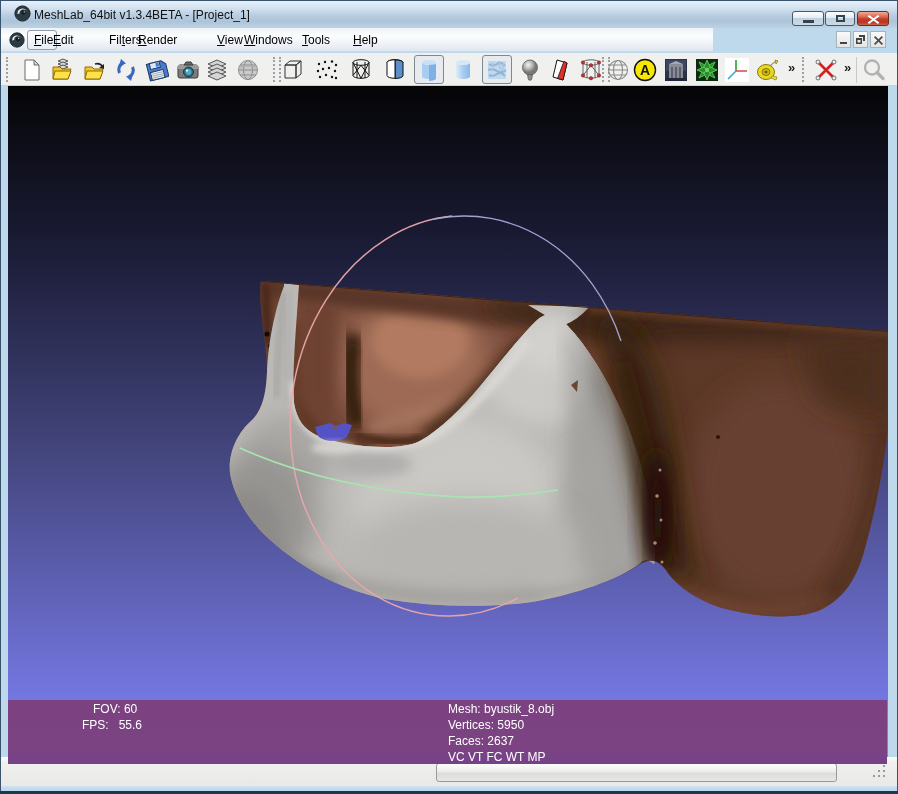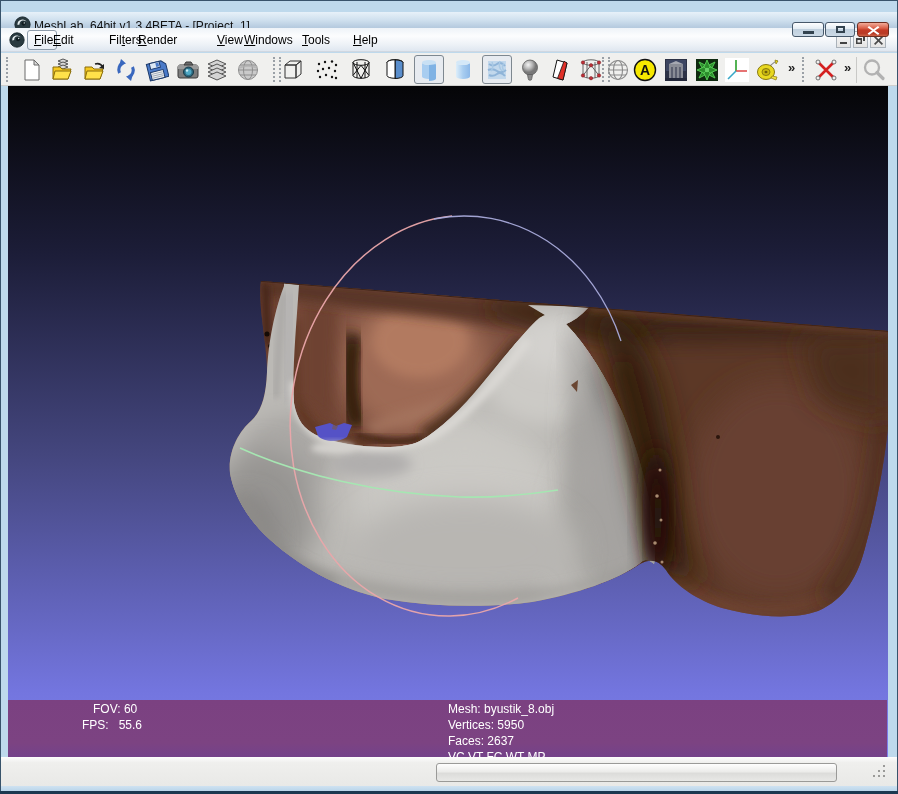--- a/index.html
+++ b/index.html
@@ -1,42 +1,42 @@
 <!DOCTYPE html>
 <html><head><meta charset="utf-8"><style>
 *{margin:0;padding:0;box-sizing:border-box}
 html,body{width:898px;height:794px;overflow:hidden;font-family:"Liberation Sans",sans-serif;background:#9eb6cc}
 #win{position:absolute;left:0;top:0;width:898px;height:794px;background:#bed9ec}
 .abs{position:absolute}
 
 #outerline{left:0;top:0;width:898px;height:794px;border:1px solid #38536b;pointer-events:none;z-index:50}
 #botedge{left:0;top:791px;width:898px;height:3px;background:#1c3850;z-index:51}
 
-#title{left:1px;top:12px;width:896px;height:27px;background:linear-gradient(180deg,#e7f1f9 0%,#cfe0ee 30%,#b7cce0 55%,#adc4d9 75%,#bdd2e3 100%)}
+#title{left:1px;top:1px;width:896px;height:27px;background:linear-gradient(180deg,#e7f1f9 0%,#cfe0ee 30%,#b7cce0 55%,#adc4d9 75%,#bdd2e3 100%)}
 #titletext{left:33px;top:7px;font-size:12px;color:#111}
 .capbtn{top:10px;height:15px;border-radius:3px;border:1px solid #46586a;z-index:5}
 #btnmin{left:791px;width:32px;background:linear-gradient(180deg,#fdfeff 0%,#e3ecf3 45%,#c0d0de 50%,#ccdae6 100%)}
 #btnmax{left:824px;width:30px;background:linear-gradient(180deg,#fdfeff 0%,#e3ecf3 45%,#c0d0de 50%,#ccdae6 100%)}
 #btncls{left:856px;width:32px;background:linear-gradient(180deg,#f2ab99 0%,#da6049 40%,#c23a25 55%,#b93a26 80%,#cd6245 100%);border-color:#6e2d20}
 .glyphbar{position:absolute;left:10px;top:8px;width:11px;height:3px;background:#33434f}
 #maxg{position:absolute;left:10px;top:3px;width:9px;height:7px;border:2px solid #33434f;background:transparent}
 
-#menubar{left:1px;top:28px;width:896px;height:24px;background:linear-gradient(180deg,#eef3f8 0%,#fcfdfe 35%,#eef2f7 70%,#dfe7f0 100%);border-bottom:1px solid #d0d7e0}
+#menubar{left:1px;top:28px;width:712px;height:24px;background:linear-gradient(180deg,#eef3f8 0%,#fcfdfe 35%,#eef2f7 70%,#dfe7f0 100%);border-bottom:1px solid #d0d7e0}
 .mi{position:absolute;top:5px;font-size:12px;color:#000;white-space:pre}
 #filebox{left:26px;top:2px;width:30px;height:20px;border:1px solid #8e9cab;border-radius:3px;background:linear-gradient(180deg,#fefefe,#e7edf5)}
 
 #toolbar{left:1px;top:53px;width:896px;height:33px;background:#f0f0ee;border-bottom:1px solid #cfcfcd}
 .sep{position:absolute;top:4px;height:25px;width:0;border-left:2px dotted #9aa0a6}
 .sepl{position:absolute;top:4px;height:26px;width:1px;background:#c9c9c7}
 .ico{position:absolute;top:58px;width:24px;height:24px}
 .pressedbox{position:absolute;top:55px;width:30px;height:29px;border:1px solid #7e8890;border-radius:3px;background:#e7ebf0}
 .chev{position:absolute;top:60px;font-size:13px;font-weight:bold;color:#222}
 #vp{left:8px;top:86px;width:880px;height:671px;z-index:1}
 
-#infobar{left:8px;top:700px;width:879px;height:57px;background:linear-gradient(180deg,#7b4181 0%,#7c4382 75%,#74428a 100%);overflow:hidden;z-index:2}
+#infobar{left:8px;top:700px;width:879px;height:64px;background:linear-gradient(180deg,#7b4181 0%,#7c4382 75%,#74428a 100%);overflow:hidden;z-index:2}
 .inf{position:absolute;font-size:12px;color:#fff;white-space:pre}
 
 #status{left:1px;top:757px;width:896px;height:29px;background:linear-gradient(180deg,#fdfdfd,#efefed 20%,#e9e9e7)}
 #progress{position:absolute;left:435px;top:6px;width:401px;height:19px;border:1px solid #9a9a98;border-radius:3px;background:linear-gradient(180deg,#fefefe 0%,#ececea 45%,#dcdcda 55%,#e8e8e6 100%)}
 #grip{position:absolute;right:10px;top:8px;width:14px;height:14px}
 #framebot{left:1px;top:786px;width:896px;height:6px;background:linear-gradient(180deg,#cfe2f1,#b5d2e8)}
 </style></head>
 <body>
 <div id="win">
   <div class="abs" id="title">

